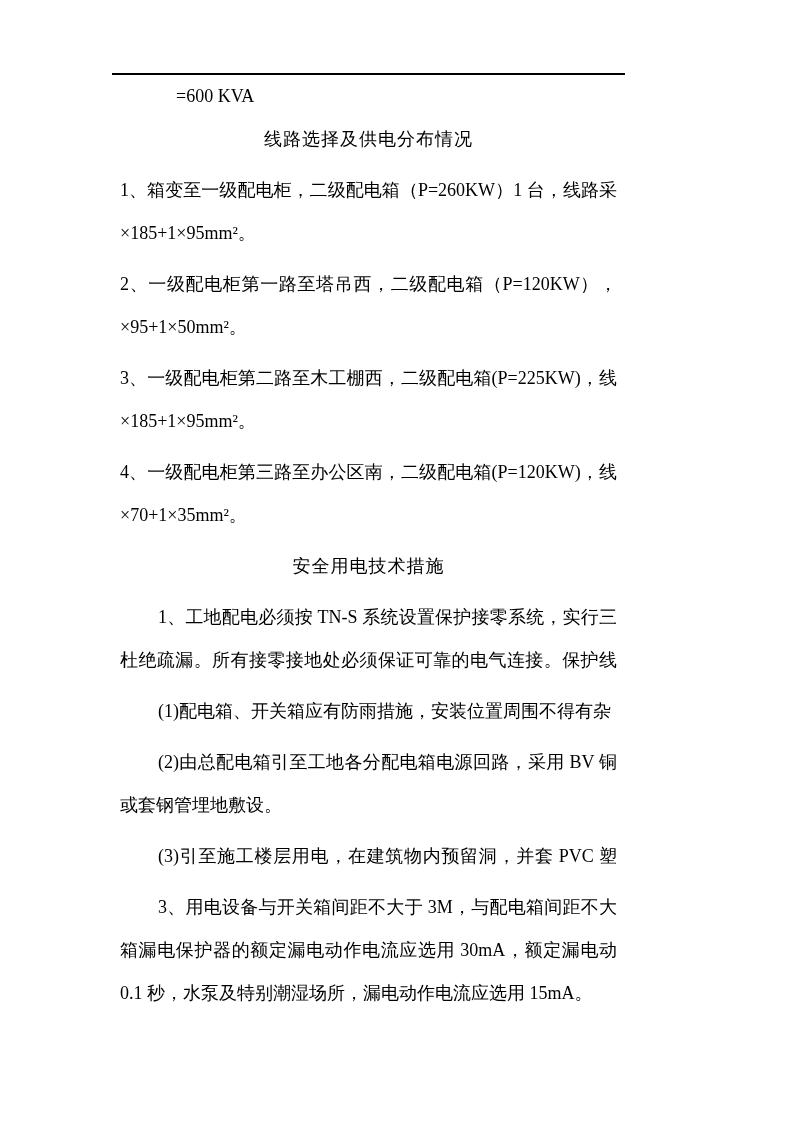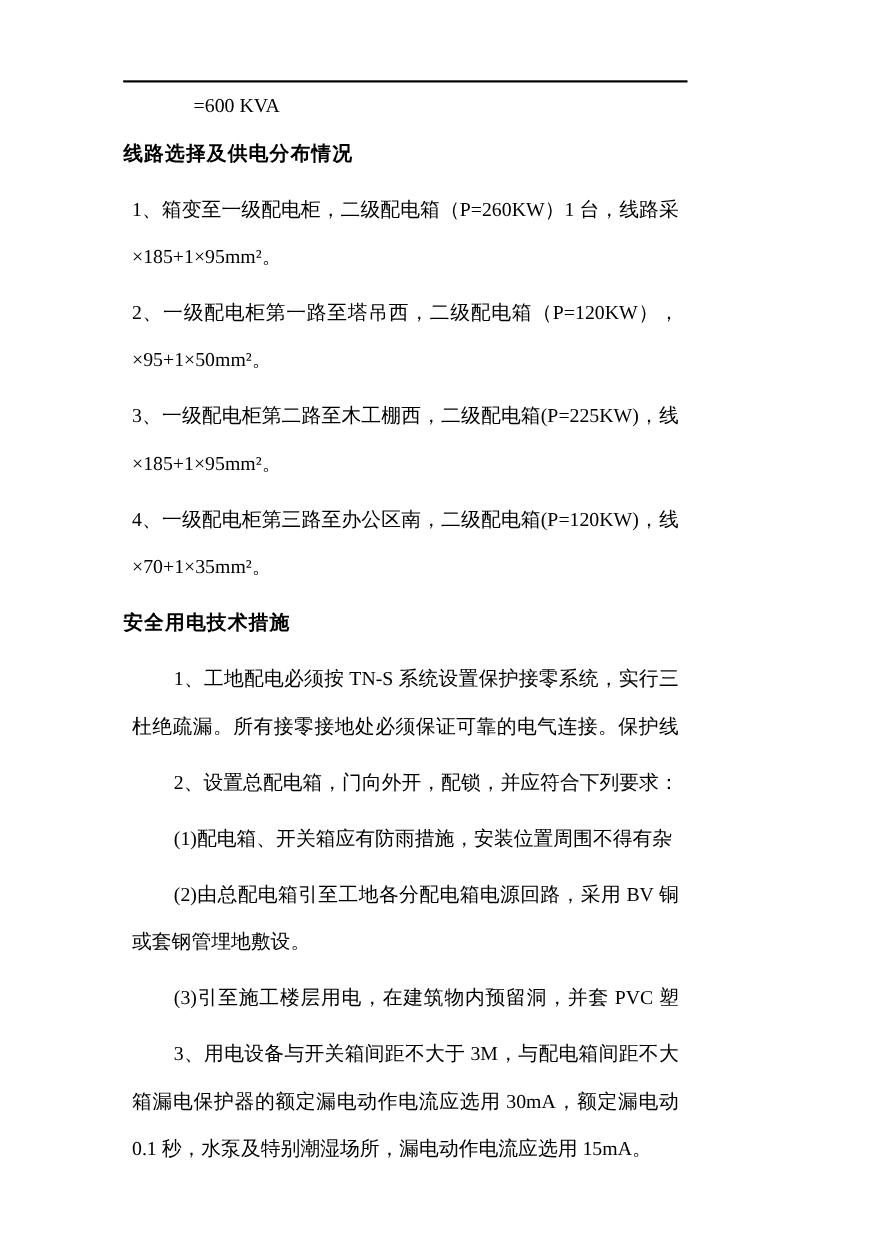--- a/index.html
+++ b/index.html
@@ -26,21 +26,22 @@
     height: 43px;
     overflow: hidden;
     white-space: normal;
   }
   
   .line.j {
     text-align: justify;
     text-align-last: justify;
   }
   .heading {
-    font-weight: bold;
+    font-weight: normal;
+    text-align: center;
     letter-spacing: 1px;
   }
   .paragraph { margin: 8px; }
   .paragraph.indent .line:first-child { text-indent: 38px; }
   .formula-line {
     height: 43px;
     padding-left: 64px;
     overflow: hidden;
   }
 </style>
@@ -68,23 +69,20 @@
       <div class="paragraph">
         <div class="line j">4、一级配电柜第三路至办公区南，二级配电箱(P=120KW)，线路采用 YJLV-4</div>
         <div class="line">×70+1×35mm²。</div>
       </div>
       <div class="line heading">安全用电技术措施</div>
       <div class="paragraph indent">
         <div class="line j">1、工地配电必须按 TN-S 系统设置保护接零系统，实行三相五线制，</div>
         <div class="line j">杜绝疏漏。所有接零接地处必须保证可靠的电气连接。保护线 PE 必须采用</div>
       </div>
       <div class="paragraph indent">
-        <div class="line">2、设置总配电箱，门向外开，配锁，并应符合下列要求：</div>
-      </div>
-      <div class="paragraph indent">
         <div class="line">(1)配电箱、开关箱应有防雨措施，安装位置周围不得有杂物，便于操作。</div>
       </div>
       <div class="paragraph indent">
         <div class="line j">(2)由总配电箱引至工地各分配电箱电源回路，采用 BV 铜芯导线架空</div>
         <div class="line">或套钢管埋地敷设。</div>
       </div>
       <div class="paragraph indent">
         <div class="line j">(3)引至施工楼层用电，在建筑物内预留洞，并套 PVC 塑料管引上，不准</div>
       </div>
       <div class="paragraph indent">

